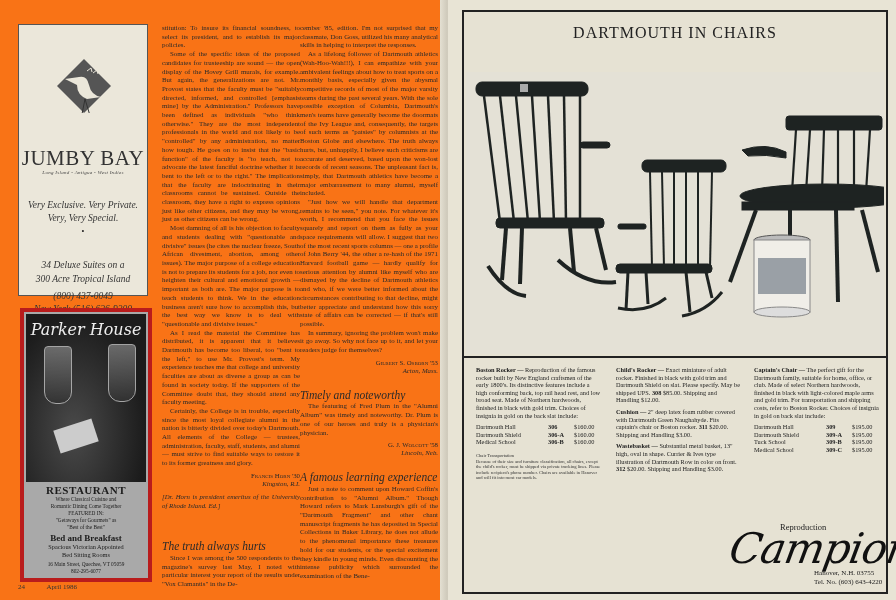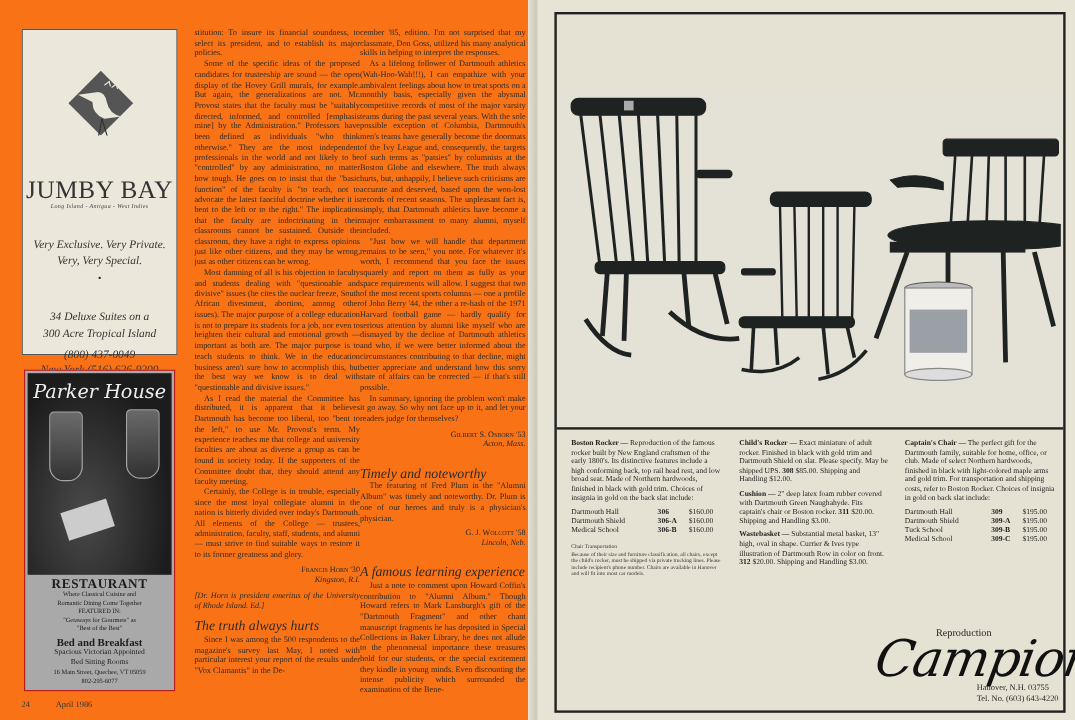--- a/index.html
+++ b/index.html
@@ -11,21 +11,21 @@
   
   .ad-jumby { position:absolute; left:18px; top:24px; width:128px; height:270px; border:1px solid #555; background:#ebe7da; text-align:center; }
   .jumby-logo { position:absolute; left:38px; top:34px; width:54px; height:54px; }
   .jumby-name { position:absolute; left:0; right:0; top:121px; font-size:21px; letter-spacing:0.5px; color:#333; }
   .jumby-sub { position:absolute; left:0; right:0; top:145px; font-size:5px; font-style:italic; color:#444; letter-spacing:0.3px; }
   .jumby-tag { position:absolute; left:0; right:0; top:174px; font-size:9.5px; font-style:italic; line-height:13px; color:#333; }
   .jumby-dot { position:absolute; left:0; right:0; top:202px; font-size:8px; }
   .jumby-suites { position:absolute; left:0; right:0; top:233px; font-size:9.5px; font-style:italic; line-height:14px; color:#333; }
   .jumby-phone { position:absolute; left:0; right:0; top:265px; font-size:9.5px; font-style:italic; line-height:13px; color:#333; }
 
-  .ad-parker { position:absolute; left:20px; top:308px; width:124px; height:266px; border:1px solid #b91c1c; background:#a9a9a9; }
+  .ad-parker { position:absolute; left:20px; top:308px; width:124px; height:266px; border:4px solid #b91c1c; background:#a9a9a9; }
   .parker-photo { position:absolute; left:2px; top:2px; width:120px; height:168px; background:radial-gradient(ellipse at 40% 70%,#4a4a4a,#1c1c1c 70%); overflow:hidden; }
   .parker-title { position:absolute; left:0; right:0; top:6px; text-align:center; color:#eee; font-style:italic; font-size:16px; font-family:"DejaVu Serif", serif; }
   .glass { position:absolute; width:26px; height:56px; border:1px solid #bbb; border-radius:4px 4px 12px 12px; background:linear-gradient(#777,#333); opacity:.85; }
   .parker-text { position:absolute; left:2px; top:172px; width:120px; text-align:center; color:#1c1c1c; }
   .parker-text .rest { font-size:11px; font-weight:bold; letter-spacing:.5px; }
   .parker-text .s1 { font-size:5.3px; line-height:7px; }
   .parker-text .bb { font-size:9px; font-weight:bold; margin-top:2px; }
   .parker-text .s2 { font-size:6.3px; line-height:8px; }
 
   .folio { position:absolute; left:18px; top:583px; font-size:7px; color:#333; }
@@ -118,21 +118,21 @@
     <p class="noindent">stitution: To insure its financial soundness, to select its president, and to establish its major policies.</p>
     <p>Some of the specific ideas of the proposed candidates for trusteeship are sound — the open display of the Hovey Grill murals, for example. But again, the generalizations are not. Mr. Provost states that the faculty must be "suitably directed, informed, and controlled [emphasis mine] by the Administration." Professors have been defined as individuals "who think otherwise." They are the most independent professionals in the world and not likely to be "controlled" by any administration, no matter how tough. He goes on to insist that the "basic function" of the faculty is "to teach, not to advocate the latest fanciful doctrine whether it is bent to the left or to the right." The implication that the faculty are indoctrinating in their classrooms cannot be sustained. Outside the classroom, they have a right to express opinions just like other citizens, and they may be wrong, just as other citizens can be wrong.</p>
     <p>Most damning of all is his objection to faculty and students dealing with "questionable and divisive" issues (he cites the nuclear freeze, South African divestment, abortion, among other issues). The major purpose of a college education is not to prepare its students for a job, nor even to heighten their cultural and emotional growth — important as both are. The major purpose is to teach students to think. We in the education business aren't sure how to accomplish this, but the best way we know is to deal with "questionable and divisive issues."</p>
     <p>As I read the material the Committee has distributed, it is apparent that it believes Dartmouth has become too liberal, too "bent to the left," to use Mr. Provost's term. My experience teaches me that college and university faculties are about as diverse a group as can be found in society today. If the supporters of the Committee doubt that, they should attend any faculty meeting.</p>
     <p>Certainly, the College is in trouble, especially since the most loyal collegiate alumni in the nation is bitterly divided over today's Dartmouth. All elements of the College — trustees, administration, faculty, staff, students, and alumni — must strive to find suitable ways to restore it to its former greatness and glory.</p>
     <div class="sig" style="margin-top:4px;">
       <div class="nm">Francis Horn '30</div>
       <div class="pl">Kingston, R.I.</div>
     </div>
     <div class="note" style="margin-top:5px;">[Dr. Horn is president emeritus of the University of Rhode Island. Ed.]</div>
-    <div class="head" style="margin-top:8px;">The truth always hurts</div>
+    <div class="head" style="margin-top:32px;">The truth always hurts</div>
     <p>Since I was among the 500 respondents to the magazine's survey last May, I noted with particular interest your report of the results under "Vox Clamantis" in the De-</p>
   </div>
 
   <div class="col" style="left:300px; top:24px; width:138px;">
     <p class="noindent">cember '85, edition. I'm not surprised that my classmate, Don Goss, utilized his many analytical skills in helping to interpret the responses.</p>
     <p>As a lifelong follower of Dartmouth athletics (Wah-Hoo-Wah!!!), I can empathize with your ambivalent feelings about how to treat sports on a monthly basis, especially given the abysmal competitive records of most of the major varsity teams during the past several years. With the sole possible exception of Columbia, Dartmouth's men's teams have generally become the doormats of the Ivy League and, consequently, the targets of such terms as "patsies" by columnists at the Boston Globe and elsewhere. The truth always hurts, but, unhappily, I believe such criticisms are accurate and deserved, based upon the won-lost records of recent seasons. The unpleasant fact is, simply, that Dartmouth athletics have become a major embarrassment to many alumni, myself included.</p>
     <p>"Just how we will handle that department remains to be seen," you note. For whatever it's worth, I recommend that you face the issues squarely and report on them as fully as your space requirements will allow. I suggest that two of the most recent sports columns — one a profile of John Berry '44, the other a re-hash of the 1971 Harvard football game — hardly qualify for serious attention by alumni like myself who are dismayed by the decline of Dartmouth athletics and who, if we were better informed about the circumstances contributing to that decline, might better appreciate and understand how this sorry state of affairs can be corrected — if that's still possible.</p>
     <p>In summary, ignoring the problem won't make it go away. So why not face up to it, and let your readers judge for themselves?</p>
     <div class="sig" style="margin-top:4px;">
       <div class="nm">Gilbert S. Osborn '53</div>
@@ -147,20 +147,21 @@
     <div class="head">A famous learning experience</div>
     <p>Just a note to comment upon Howard Coffin's contribution to "Alumni Album." Though Howard refers to Mark Lansburgh's gift of the "Dartmouth Fragment" and other chant manuscript fragments he has deposited in Special Collections in Baker Library, he does not allude to the phenomenal importance these treasures hold for our students, or the special excitement they kindle in young minds. Even discounting the intense publicity which surrounded the examination of the Bene-</p>
   </div>
 </div>
 
 <div class="gutter"></div>
 
 <div class="page-right"></div>
 
 <div class="chairs-ad">
+  <div class="ad-title">DARTMOUTH IN CHAIRS</div>
 
   <svg class="photo" viewBox="0 0 418 282">
     <rect width="418" height="282" fill="#e4e1d6"></rect>
 
     <g fill="#1e2322" stroke="#1e2322">
       <rect x="10" y="10" width="112" height="14" rx="6"></rect>
       <g stroke-width="2.5">
         <line x1="18" y1="24" x2="34" y2="150"></line>
           <line x1="34" y1="24" x2="48" y2="150"></line>
         <line x1="50" y1="24" x2="62" y2="150"></line>

